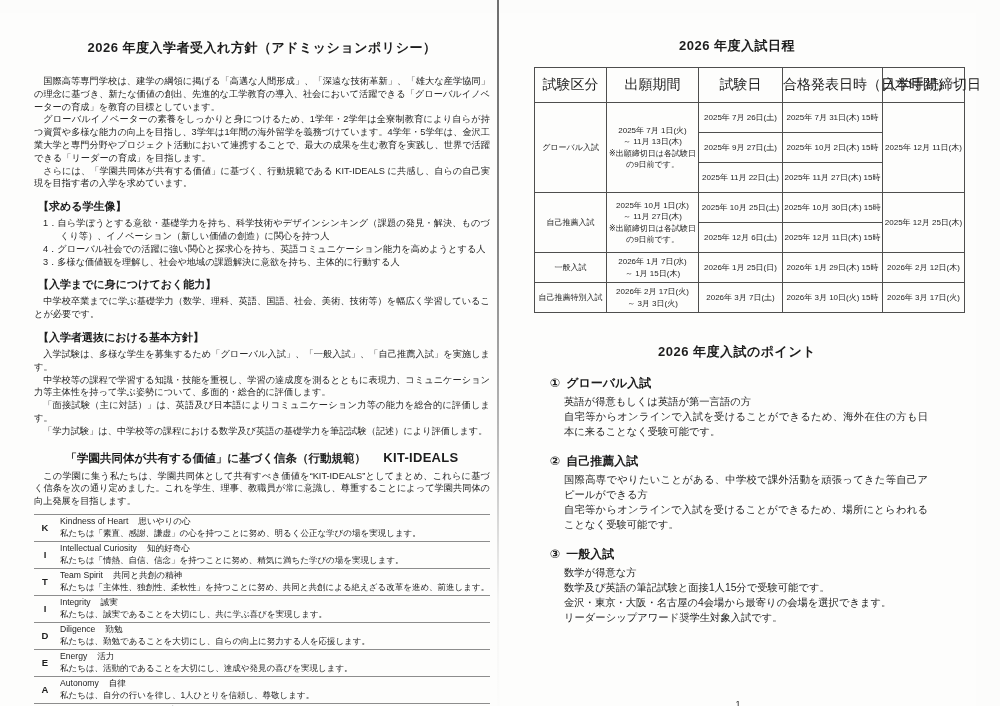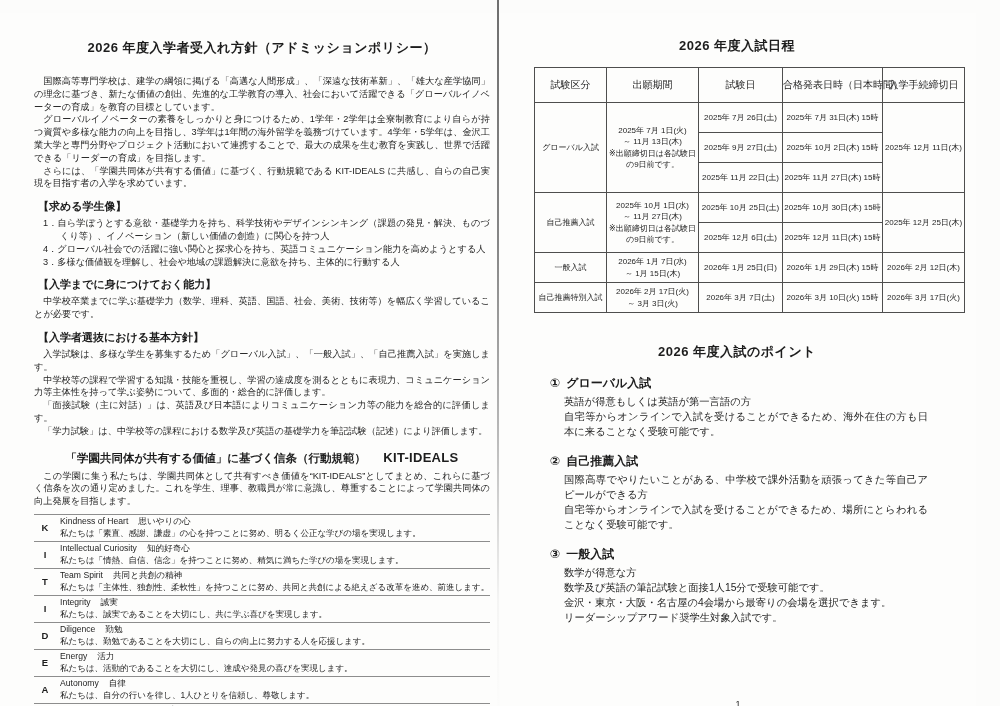--- a/index.html
+++ b/index.html
@@ -32,21 +32,21 @@
   .kit-table td{border-top:1px solid #8d8d8d;padding:1.5px 0;vertical-align:middle;}
   .kit-table tr:last-child td{border-bottom:1px solid #8d8d8d;}
   .kletter{width:22px;text-align:center;font-weight:bold;font-size:9.5px;}
   .kbody{padding-left:4px !important;}
   .kname{font-size:8.6px;line-height:11.5px;}
   .kname .ja{margin-left:10px;}
   .kdesc{font-size:8.5px;line-height:11.5px;text-align:justify;}
 
   .schedule{border-collapse:collapse;table-layout:fixed;width:430px;margin:12px auto 0 auto;}
   .schedule th,.schedule td{border:1px solid #4e4e4e;text-align:center;vertical-align:middle;}
-  .schedule th{font-size:10px;font-weight:normal;height:30px;padding:2px 0;white-space:nowrap;}
+  .schedule th{font-size:14px;font-weight:normal;height:30px;padding:2px 0;white-space:nowrap;}
   .schedule td{font-size:8px;padding:2px 1px;height:25px;}
   .c-cat{font-size:8.2px;}
   .c-period{white-space:pre-line;line-height:11.5px;font-size:7.9px;}
   .c-date{white-space:nowrap;}
 
   .points-title{font-size:13px;font-weight:bold;text-align:center;margin:30px 0 0 0;letter-spacing:.5px;}
   .points{padding:0 12px 0 16px;}
   .pt-head{font-weight:bold;font-size:12px;margin:14px 0 2px 0;}
   .pt-head .pt-num{margin-right:6px;font-weight:bold;}
   .pt-line{font-size:10.3px;line-height:15px;padding-left:14px;margin:0;text-align:justify;}

